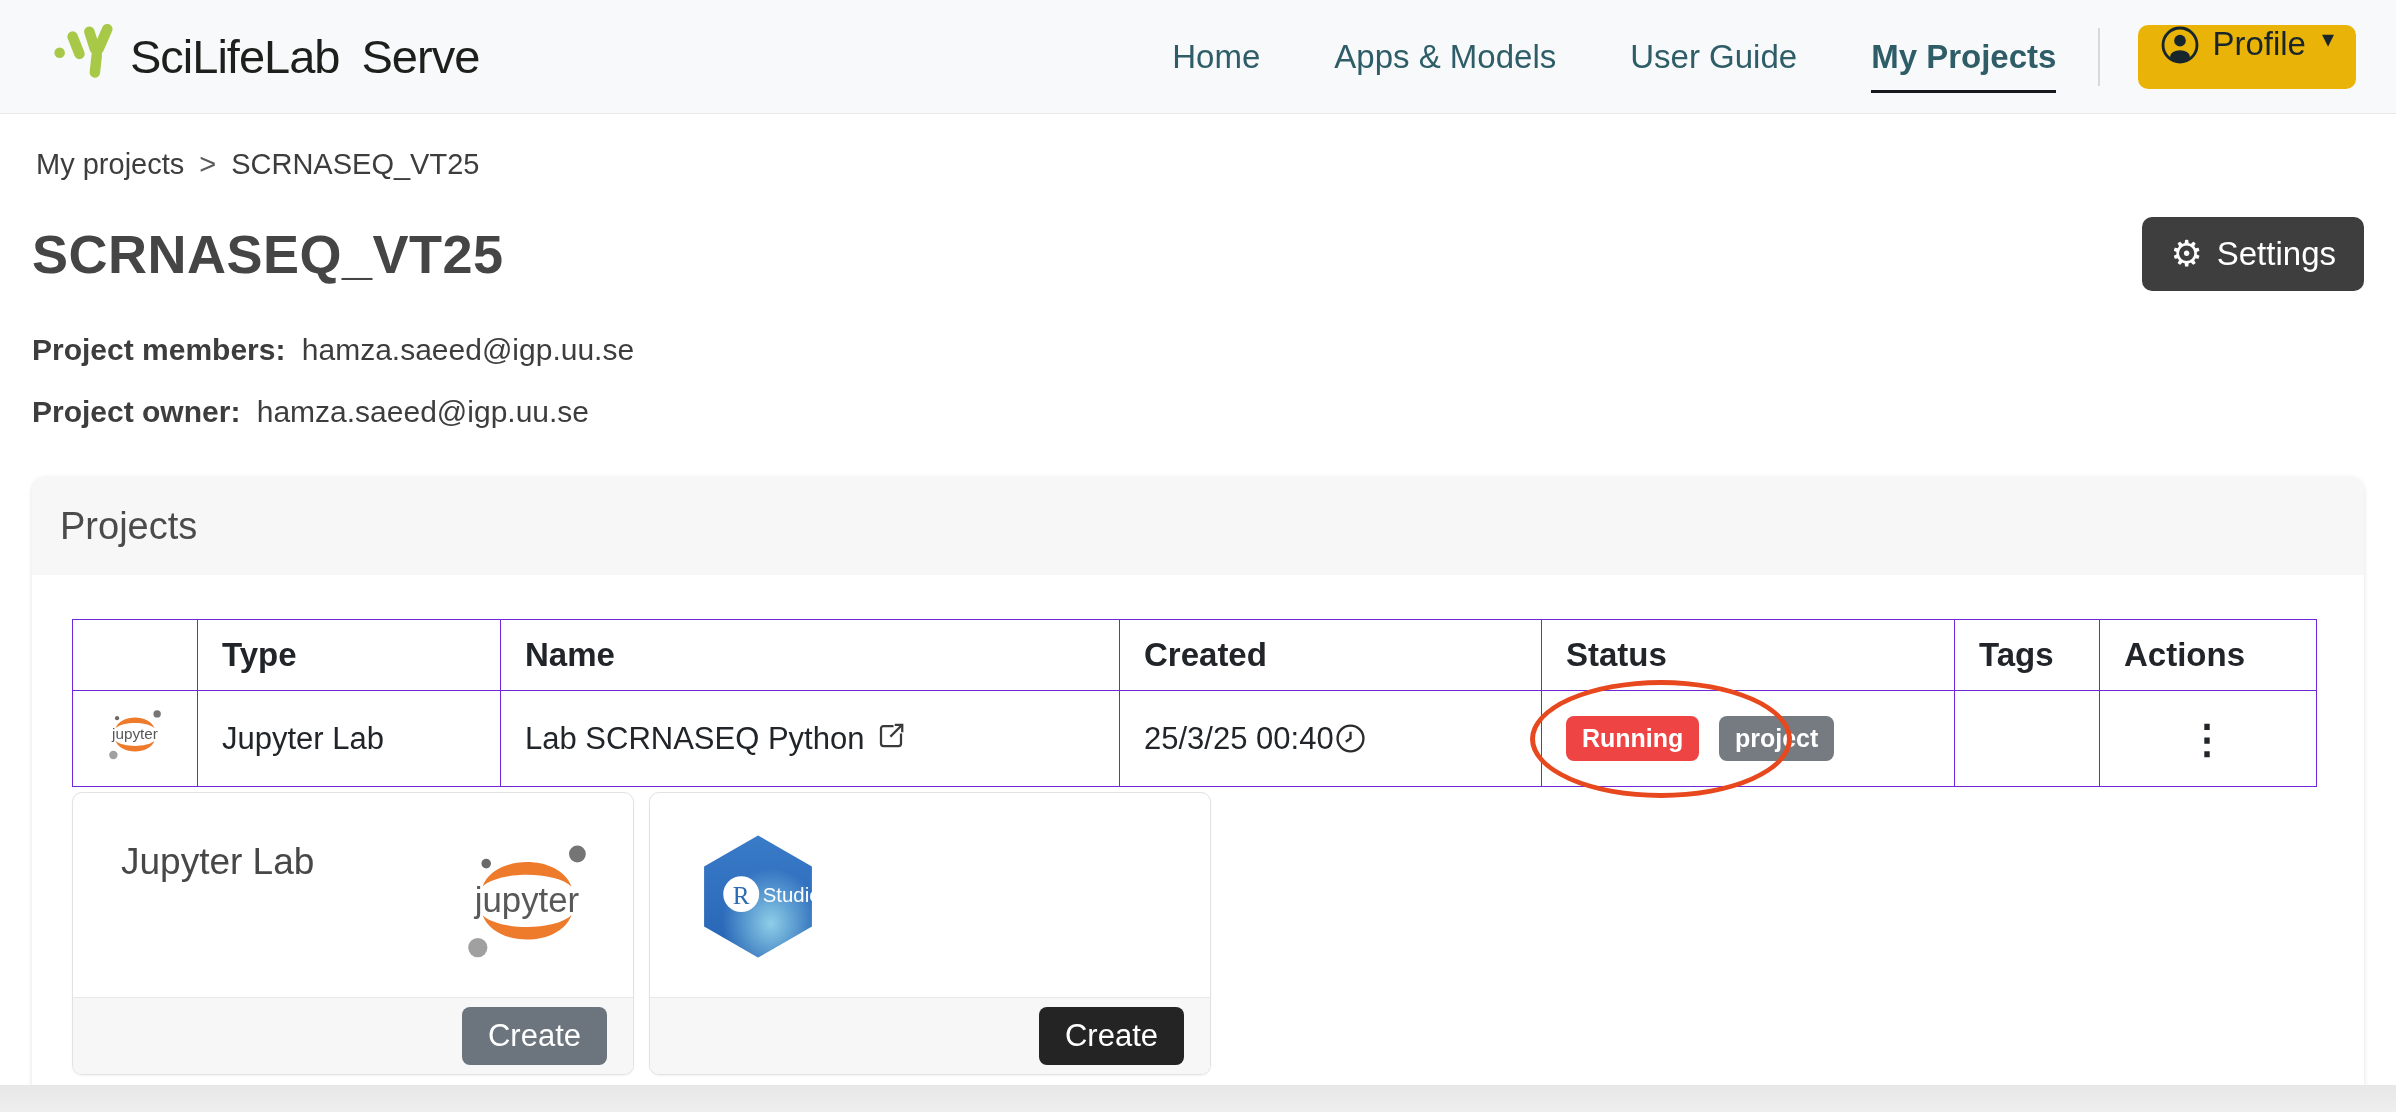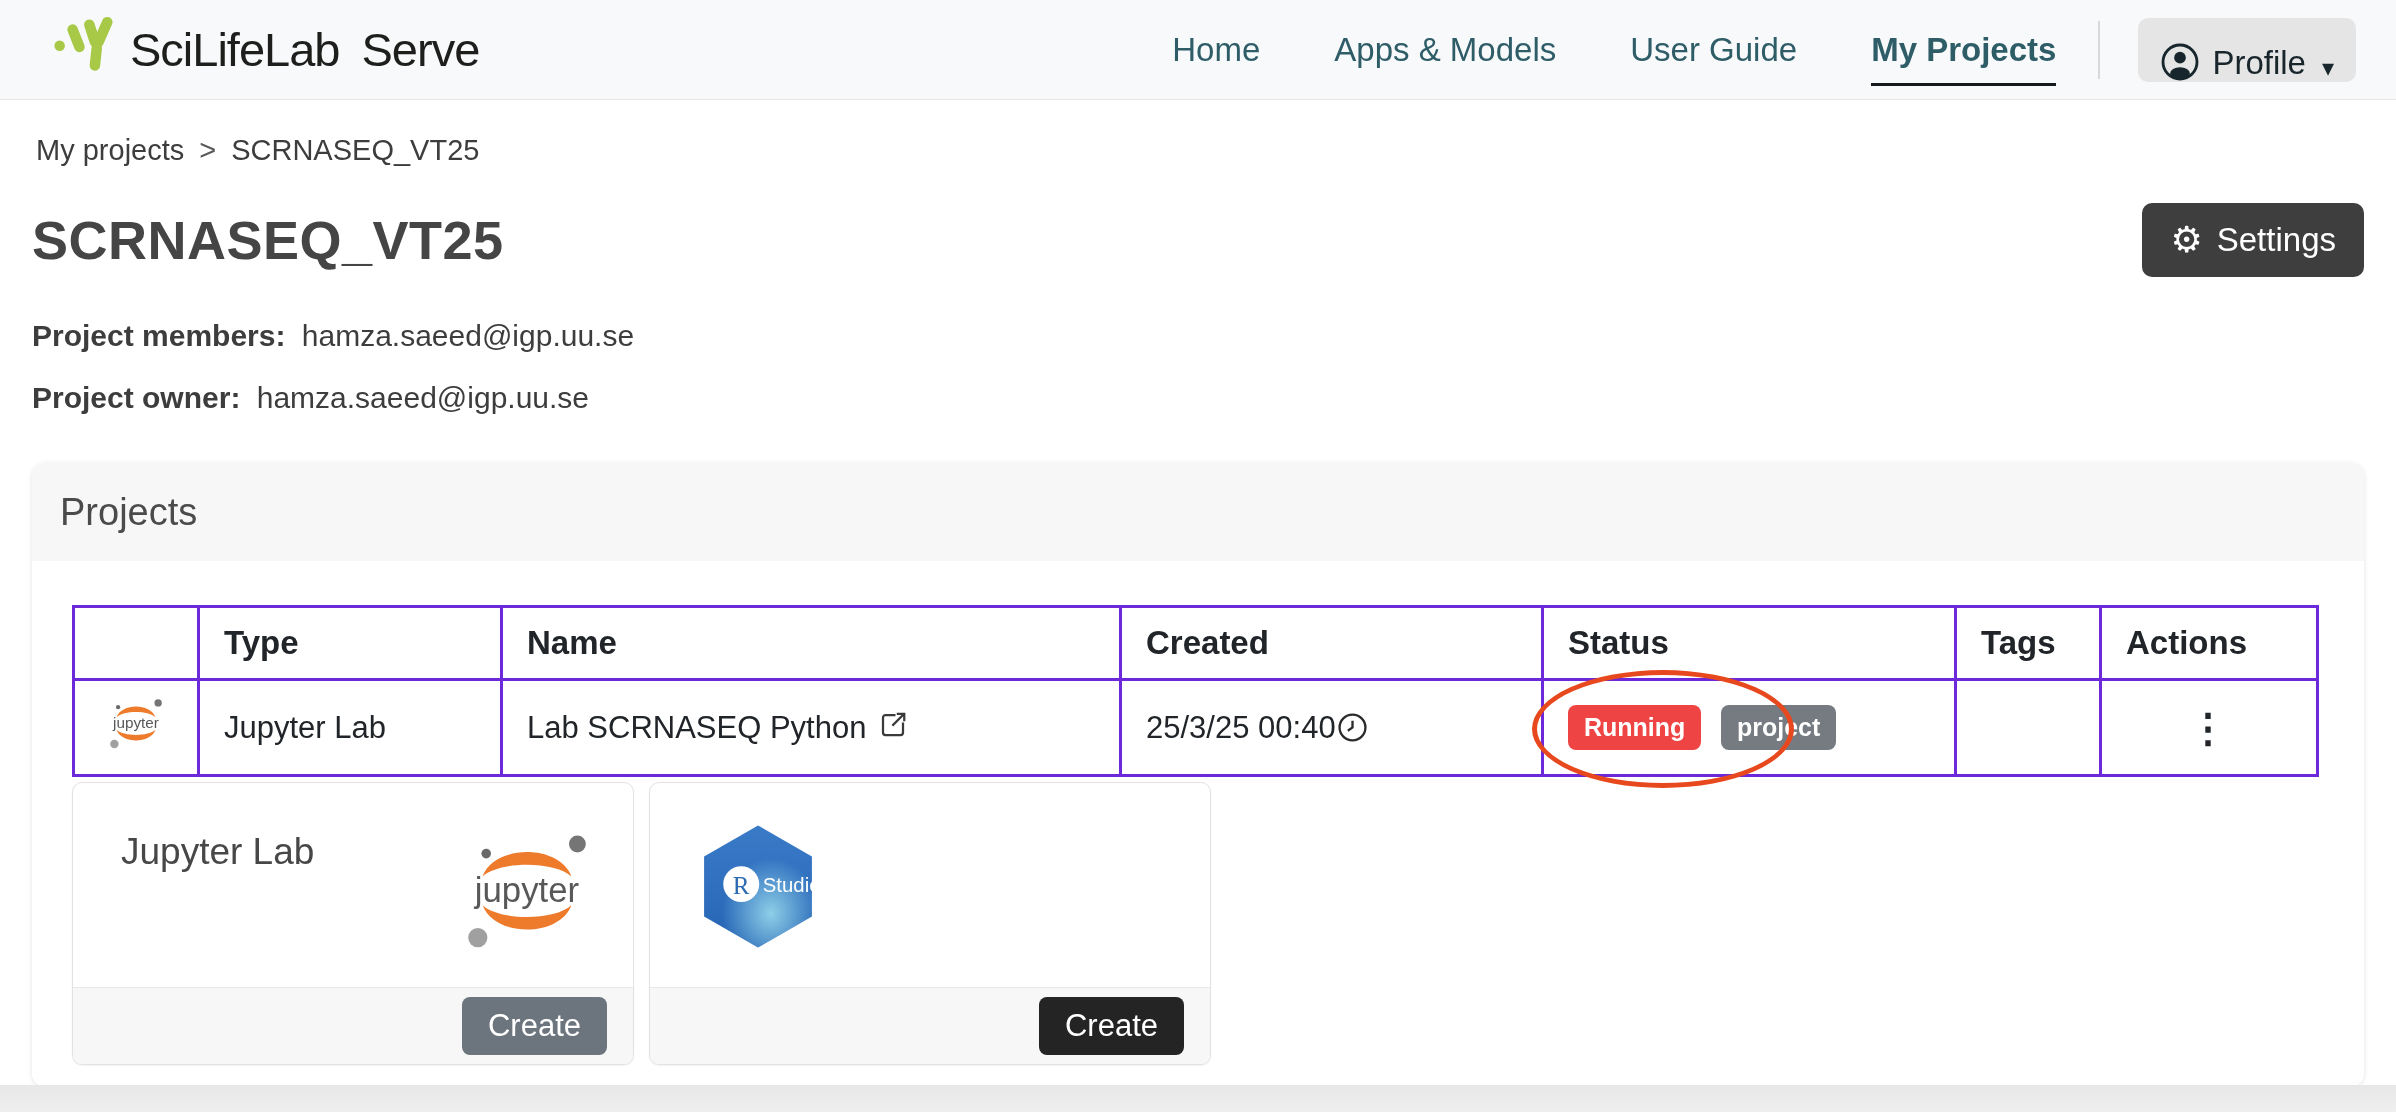--- a/index.html
+++ b/index.html
@@ -3,37 +3,37 @@
 <meta charset="utf-8">
 <style>
   * { margin:0; padding:0; box-sizing:border-box; }
   html,body { width:2396px; height:1112px; }
   body {
     font-family:"Liberation Sans", sans-serif;
     background:#ffffff; color:#212529; overflow:hidden; position:relative;
   }
   
   .topbar {
-    height:100px; background:#f8f9fa; border-bottom:1px solid #e8e8e8;
+    height:114px; background:#f8f9fa; border-bottom:1px solid #e8e8e8;
     display:flex; align-items:center; padding:0 40px 0 54px;
   }
   .brand { display:flex; align-items:center; cursor:pointer; }
   .brand-mark { width:62px; height:68px; }
   .brand-primary { font-size:47px; color:#1e1e1c; margin-left:14px; letter-spacing:-1px; }
   .brand-secondary { font-size:47px; color:#1e1e1c; margin-left:22px; letter-spacing:-1px; }
   .nav { margin-left:auto; display:flex; align-items:center; gap:74px; }
   .nav-link { font-size:33px; color:#2e5d68; cursor:pointer; position:relative; white-space:nowrap; }
   .nav-link.active { font-weight:700; }
   .nav-link.active::after {
     content:""; position:absolute; left:0; right:0; bottom:-17px; height:3px; background:#15191c;
   }
   .nav-divider { width:2px; height:58px; background:#d9d9d9; margin:0 38px 0 42px; }
   .profile-btn {
-    background:#e5e5e5; border:none; border-radius:10px; height:64px;
-    display:flex; align-items:flex-end; gap:12px; padding:0 22px; cursor:pointer;
+    background:#eab308; border:none; border-radius:10px; height:64px;
+    display:flex; align-items:flex-start; gap:12px; padding:0 22px; cursor:pointer;
     font-family:inherit;
   }
   .profile-btn .label { font-size:33px; color:#18262c; }
   .profile-caret { font-size:24px; color:#18262c; margin-left:4px; }
   
   .content { padding:0 32px; }
   .breadcrumb { margin:34px 0 0 4px; font-size:29px; color:#3d3d3d; display:flex; gap:15px; align-items:center; }
   .breadcrumb .parent { cursor:pointer; }
   .breadcrumb .sep { color:#5a5a5a; }
   .title-row { margin-top:36px; display:flex; justify-content:space-between; align-items:center; }
@@ -53,21 +53,21 @@
   .develop-card {
     margin-top:48px; border-radius:14px; background:#fff;
     box-shadow:0 1px 5px rgba(0,0,0,0.12); overflow:hidden;
   }
   .develop-header {
     background:#f7f7f7; height:98px; display:flex; align-items:center; padding:0 28px;
     font-size:38px; color:#4b4b4b;
   }
   .develop-body { padding:44px 40px 22px 40px; background:#fff; }
   table.apps { border-collapse:collapse; width:2244px; table-layout:fixed; }
-  table.apps th, table.apps td { border:3px solid #6d28d9; }
+  table.apps th, table.apps td { border:1px solid #6d28d9; }
   table.apps th {
     font-size:33px; font-weight:700; color:#212529; text-align:left;
     padding:16px 24px; height:68px; background:#fff;
   }
   table.apps td { height:96px; font-size:31px; color:#212529; padding:0 24px; background:#fff; }
   td.icon-cell { text-align:center; padding:0; }
   .name-cell-inner { display:flex; align-items:flex-start; gap:12px; cursor:pointer; }
   .created-cell-inner { display:flex; align-items:center; gap:0; }
   td.status-cell { position:relative; padding-left:15px; }
   .badge {

